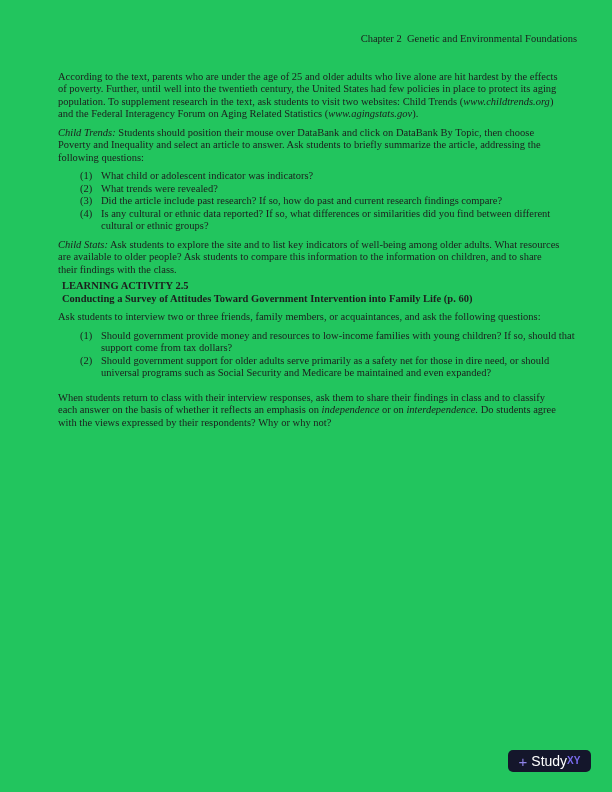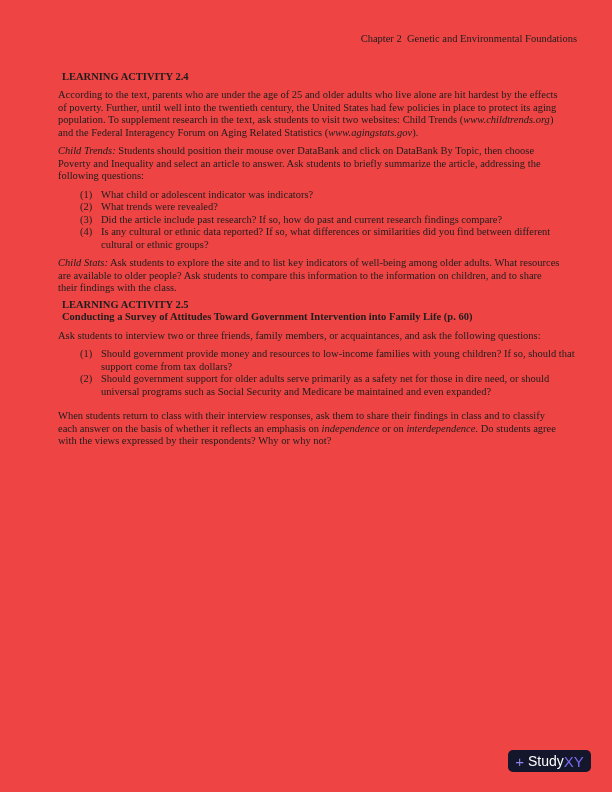--- a/index.html
+++ b/index.html
@@ -2,21 +2,21 @@
 <html><head>
 <meta charset="utf-8">
 <title>Document Page</title>
 <style>
   * { box-sizing: border-box; }
   html, body { margin: 0; padding: 0; background: #ffffff; }
   .page {
     position: relative;
     width: 612px;
     height: 792px;
-    background: #ef4444;
+    background: #22c55e;
     font-family: "Liberation Serif", "DejaVu Serif", serif;
     font-size: 10.5px;
     line-height: 12.5px;
     color: #1d1d1d;
     padding: 33px 35px 0 58px;
     overflow: hidden;
   }
   .running-header {
     text-align: right;
     white-space: pre-wrap;
@@ -49,31 +49,30 @@
   }
   .logo-plus {
     color: #8f83e8;
     font-size: 15px;
     font-weight: 400;
     line-height: 1;
     margin-right: 4px;
     transform: translateY(-0.5px);
   }
   .logo-study { color: #ffffff; font-weight: 400; font-size: 14px; line-height: 1; }
-  .logo-xy { color: #7a6cf0; font-weight: 400; font-size: 15px; line-height: 1; }
+  .logo-xy { color: #7a6cf0; font-weight: 700; font-size: 10px; line-height: 1; }
 </style>
 </head>
 <body>
 
 <div class="page">
 
   <div class="running-header">Chapter 2  Genetic and Environmental Foundations</div>
 
   <div class="activity-heading">
-    <div>LEARNING ACTIVITY 2.4</div>
   </div>
 
   <div class="para"><span>According to the text, parents who are under the age of 25 and older adults who live alone are hit hardest by the effects of poverty. Further, until well into the twentieth century, the United States had few policies in place to protect its aging population. To supplement research in the text, ask students to visit two websites: Child Trends (</span><span class="it">www.childtrends.org</span><span>) and the Federal Interagency Forum on Aging Related Statistics (</span><span class="it">www.agingstats.gov</span><span>).</span></div>
 
   <div class="para"><span class="it">Child Trends:</span><span> Students should position their mouse over DataBank and click on DataBank By Topic, then choose Poverty and Inequality and select an article to answer. Ask students to briefly summarize the article, addressing the following questions:</span></div>
 
   <div class="qlist">
     <div class="qitem">
       <span class="qnum">(1)</span>
       <span class="qtext">What child or adolescent indicator was indicators?</span>

